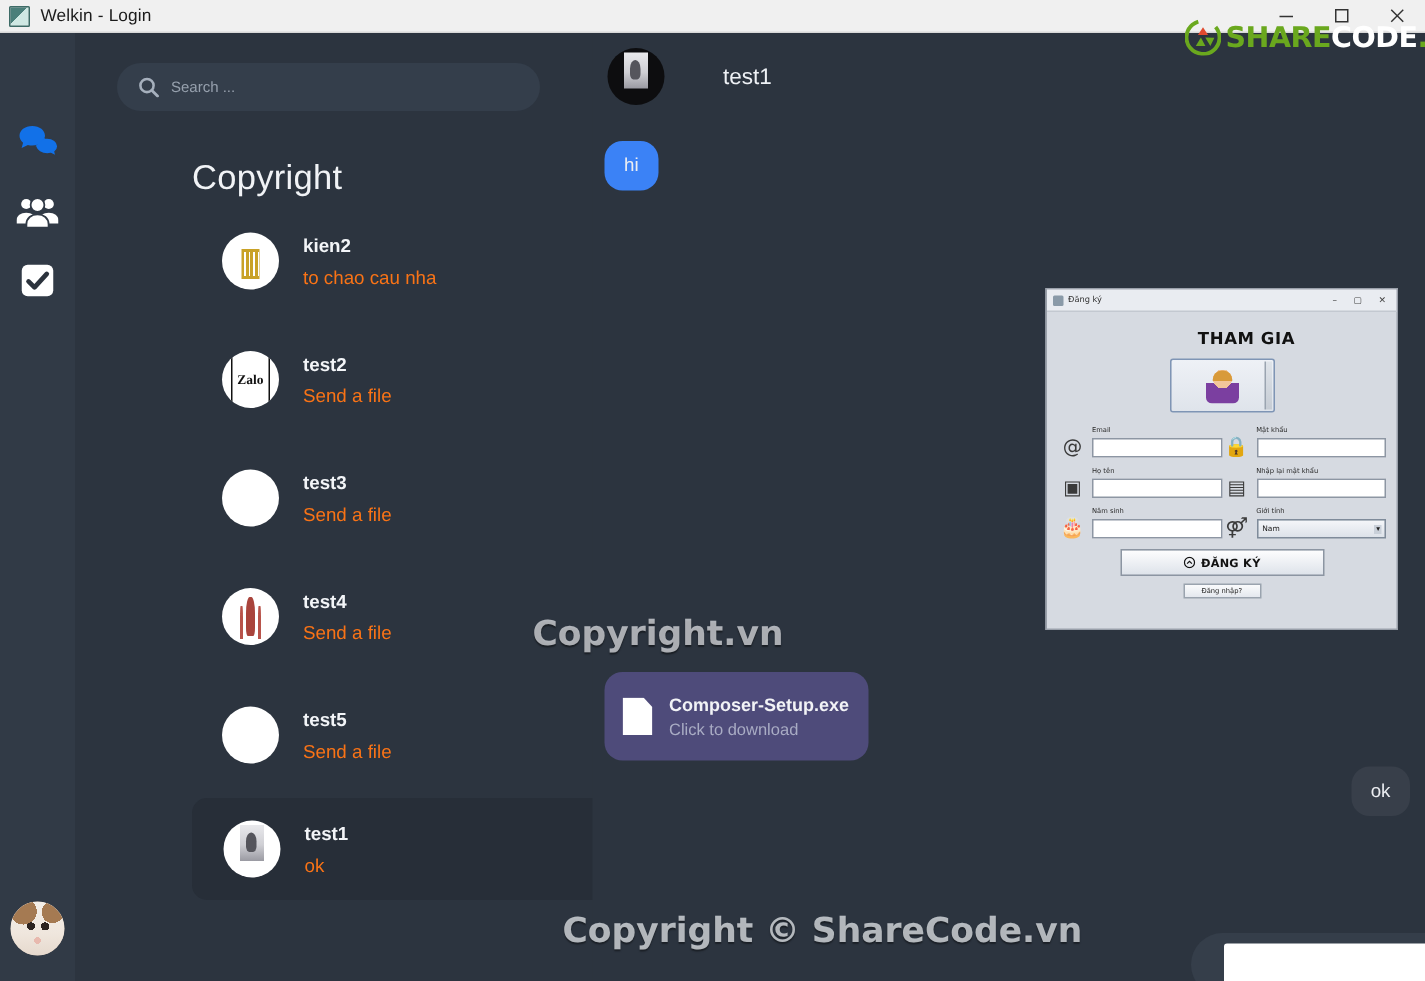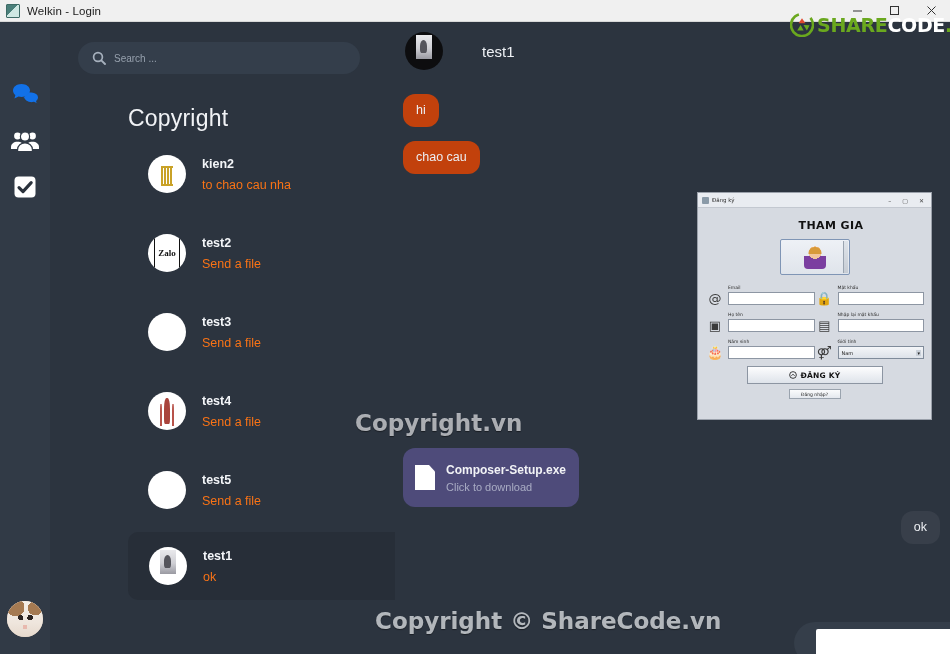--- a/index.html
+++ b/index.html
@@ -118,21 +118,21 @@
   }
   .chat-head .av { width: 38px; height: 38px; border-radius: 50%; overflow: hidden;
     position: relative; margin-left: 10px; margin-right: 39px; }
   .chat-head .nm { font-size: 15px; color: #eef1f5; }
 
   .bubbles { position: absolute; left: 0; top: 58px; width: 555px; height: 520px; }
   .bub {
     position: absolute; border-radius: 12px; font-size: 12.5px; color: #eceef2;
     padding: 9px 13px; line-height: 1.2;
   }
-  .bub.in  { background: #c2410c; left: 8px; }
+  .bub.in  { background: #3b82f6; left: 8px; }
   .bub.out { background: #383f4a; right: 10px; }
   .bub-file {
     position: absolute; left: 8px; background: #4e4b7a; border-radius: 12px;
     width: 176px; height: 59px; display: flex; align-items: center; padding: 0 12px;
     cursor: pointer;
   }
   .bub-file .fname { font-size: 12px; color: #f2f3f6; font-weight: bold; }
   .bub-file .fsub { font-size: 11px; color: #a9acc4; margin-top: 4px; }
   .file-ico { width: 20px; height: 25px; background: #fff; flex: 0 0 auto;
     margin-right: 11px; position: relative;
@@ -344,21 +344,20 @@
   <div class="chat">
 
     <div class="chat-head">
       <div class="av av-test1"></div>
       <div class="nm">test1</div>
     </div>
 
     <div class="bubbles">
 
       <div class="bub in" style="top:14px">hi</div>
-      <div class="bub in" style="top:61px">chao cau</div>
 
       <div class="shot">
         <div class="shot-tb">
           <div class="ic"></div>
           <div class="t">Đăng ký</div>
           <div class="c">
               <span>–</span>
               <span>▢</span>
               <span>✕</span>
             </div>

